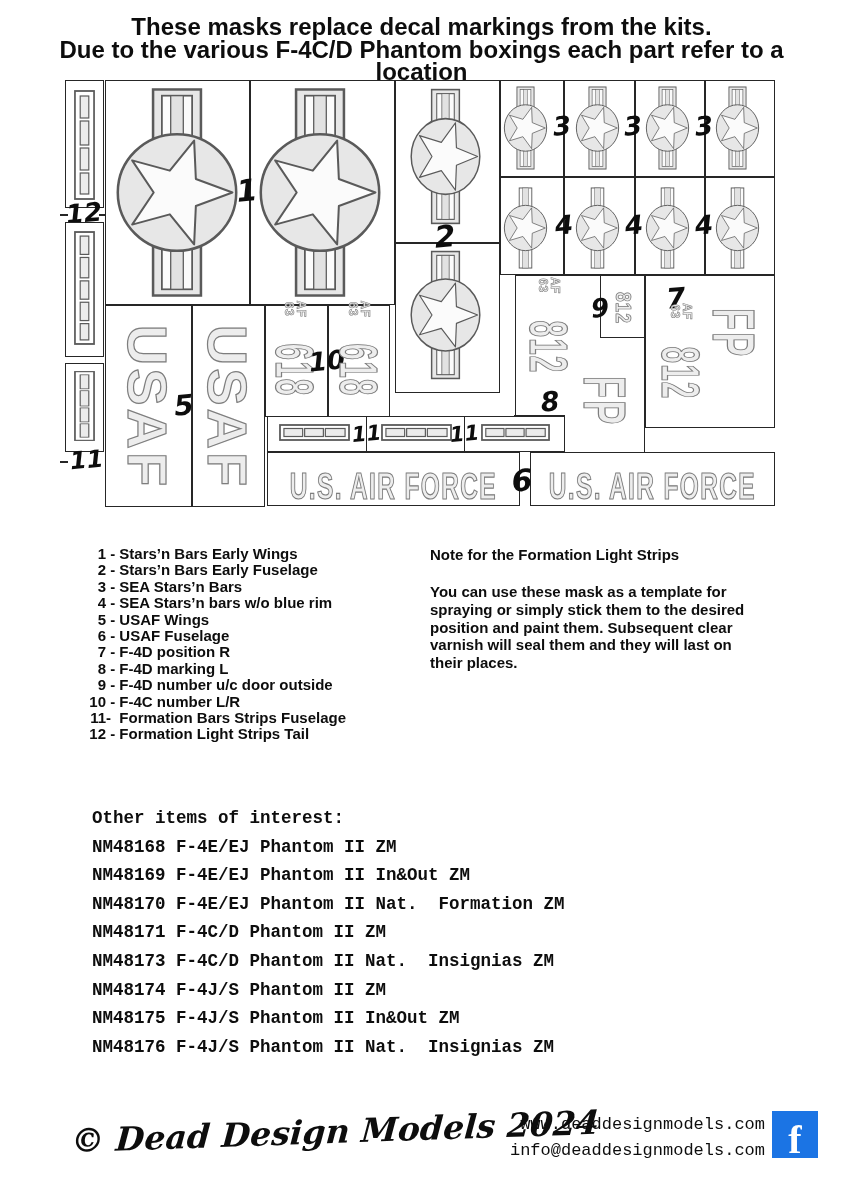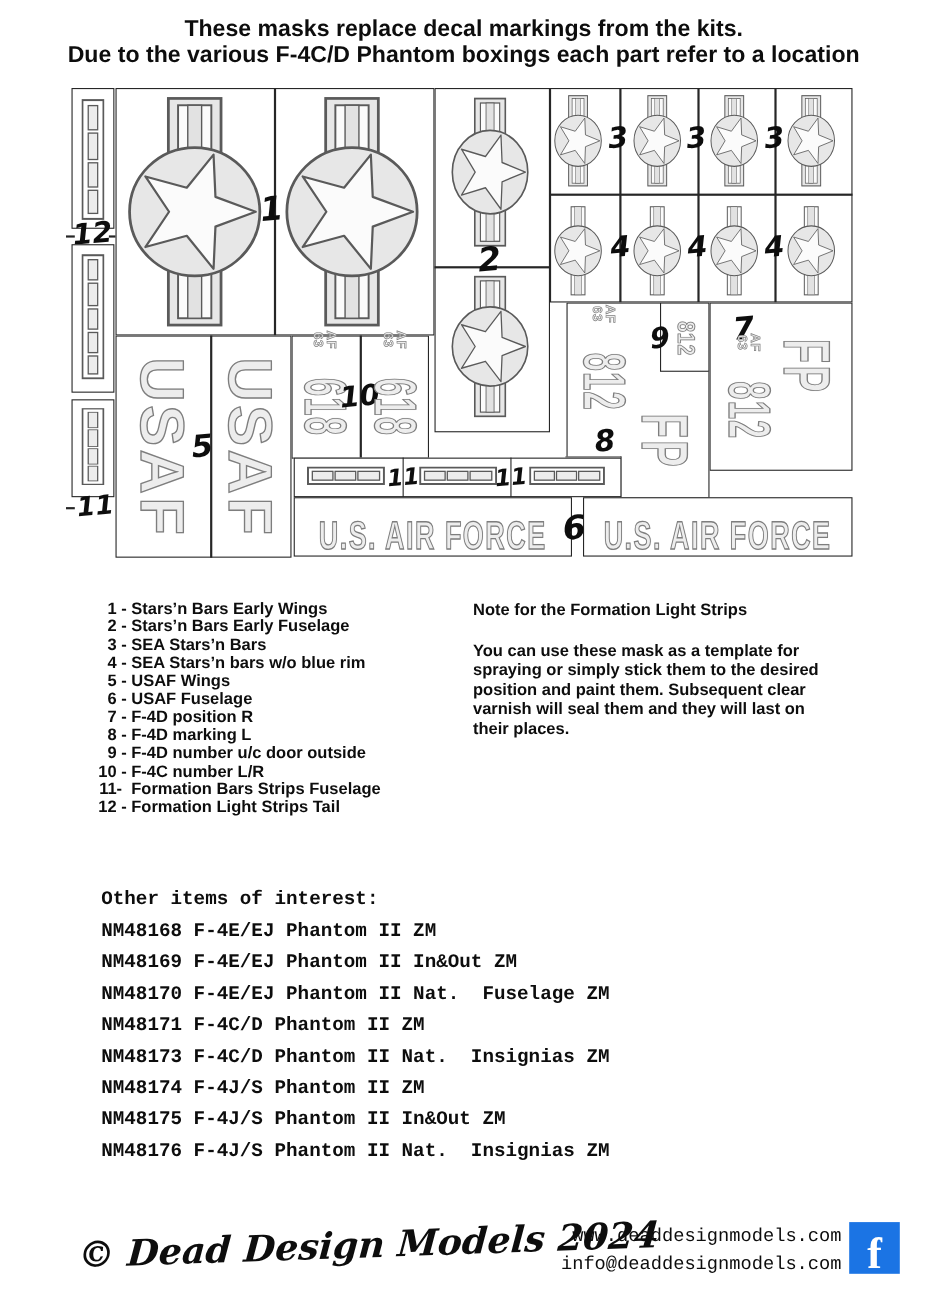--- a/index.html
+++ b/index.html
@@ -14,21 +14,21 @@
   .vrot{position:absolute;left:100%;top:0;transform:rotate(90deg);transform-origin:0 0;display:flex;align-items:center;justify-content:center;}
   .msk{font-weight:700;color:#ededed;-webkit-text-stroke:1.2px #7e7e7e;text-shadow:0 0 1px #9a9a9a;white-space:nowrap;font-family:"Liberation Sans",sans-serif;line-height:1;}
   .musaf{font-size:56px;letter-spacing:3px;}
   .m618{font-size:54px;letter-spacing:2px;transform:scaleX(0.55);}
   .m812{font-size:54px;letter-spacing:2px;transform:scaleX(0.55);}
   .m812s{font-size:22px;letter-spacing:1px;-webkit-text-stroke:0.8px #7e7e7e;transform:scaleX(0.8);}
   .mfp{font-size:60px;letter-spacing:4px;transform:scaleX(0.6);}
   .musf{font-size:36px;letter-spacing:2px;transform:scaleX(0.68);}
   .af63{display:flex;flex-direction:column;gap:1px;font-size:12px;line-height:11px;font-weight:700;color:#ededed;-webkit-text-stroke:0.6px #808080;letter-spacing:0.5px;text-align:center;margin-right:5px;font-family:"Liberation Sans",sans-serif;}
   .usforce{position:absolute;left:0;right:0;top:0;bottom:0;display:flex;align-items:flex-end;justify-content:center;}
-  .header{position:absolute;left:40px;top:16px;width:763px;text-align:center;font-size:21px;font-weight:700;line-height:22.5px;}
+  .header{position:absolute;left:40px;top:16px;width:763px;text-align:center;font-size:24px;font-weight:700;line-height:22.5px;}
   .legend{position:absolute;left:86px;top:546px;font-size:15px;font-weight:700;line-height:16.4px;}
   .legend-row{display:flex;}
   .legend-num{width:20px;text-align:right;white-space:pre;}
   .legend-sep{white-space:pre;}
   .note{position:absolute;left:430px;top:547px;width:338px;font-size:15px;font-weight:700;line-height:17.8px;}
   .note-title{margin-bottom:20px;line-height:16px;}
   .other{position:absolute;left:92px;top:808px;font-family:"Liberation Mono",monospace;font-weight:700;font-size:17.5px;}
   .other-line{height:28.6px;white-space:pre;}
   .copyright{position:absolute;left:72px;top:1112px;font-family:"DejaVu Serif",serif;font-style:italic;font-weight:700;font-size:33px;transform:skewX(-6deg) rotate(-2deg);white-space:nowrap;}
   .contact{position:absolute;right:78px;top:1112px;text-align:right;font-family:"Liberation Mono",monospace;font-size:17px;line-height:26px;}
@@ -335,21 +335,21 @@
 
   <div class="note">
     <div class="note-title">Note for the Formation Light Strips</div>
     <div class="note-body">You can use these mask as a template for spraying or simply stick them to the desired position and paint them. Subsequent clear varnish will seal them and they will last on their places.</div>
   </div>
 
   <div class="other">
     <div class="other-line">Other items of interest:</div>
     <div class="other-line">NM48168 F-4E/EJ Phantom II ZM</div>
     <div class="other-line">NM48169 F-4E/EJ Phantom II In&amp;Out ZM</div>
-    <div class="other-line">NM48170 F-4E/EJ Phantom II Nat.  Fuselage ZM</div>
+    <div class="other-line">NM48170 F-4E/EJ Phantom II Nat.  Formation ZM</div>
     <div class="other-line">NM48171 F-4C/D Phantom II ZM</div>
     <div class="other-line">NM48173 F-4C/D Phantom II Nat.  Insignias ZM</div>
     <div class="other-line">NM48174 F-4J/S Phantom II ZM</div>
     <div class="other-line">NM48175 F-4J/S Phantom II In&amp;Out ZM</div>
     <div class="other-line">NM48176 F-4J/S Phantom II Nat.  Insignias ZM</div>
   </div>
 
   <div class="copyright">© Dead Design Models 2024</div>
   <div class="contact">
     <div>www.deaddesignmodels.com</div>

